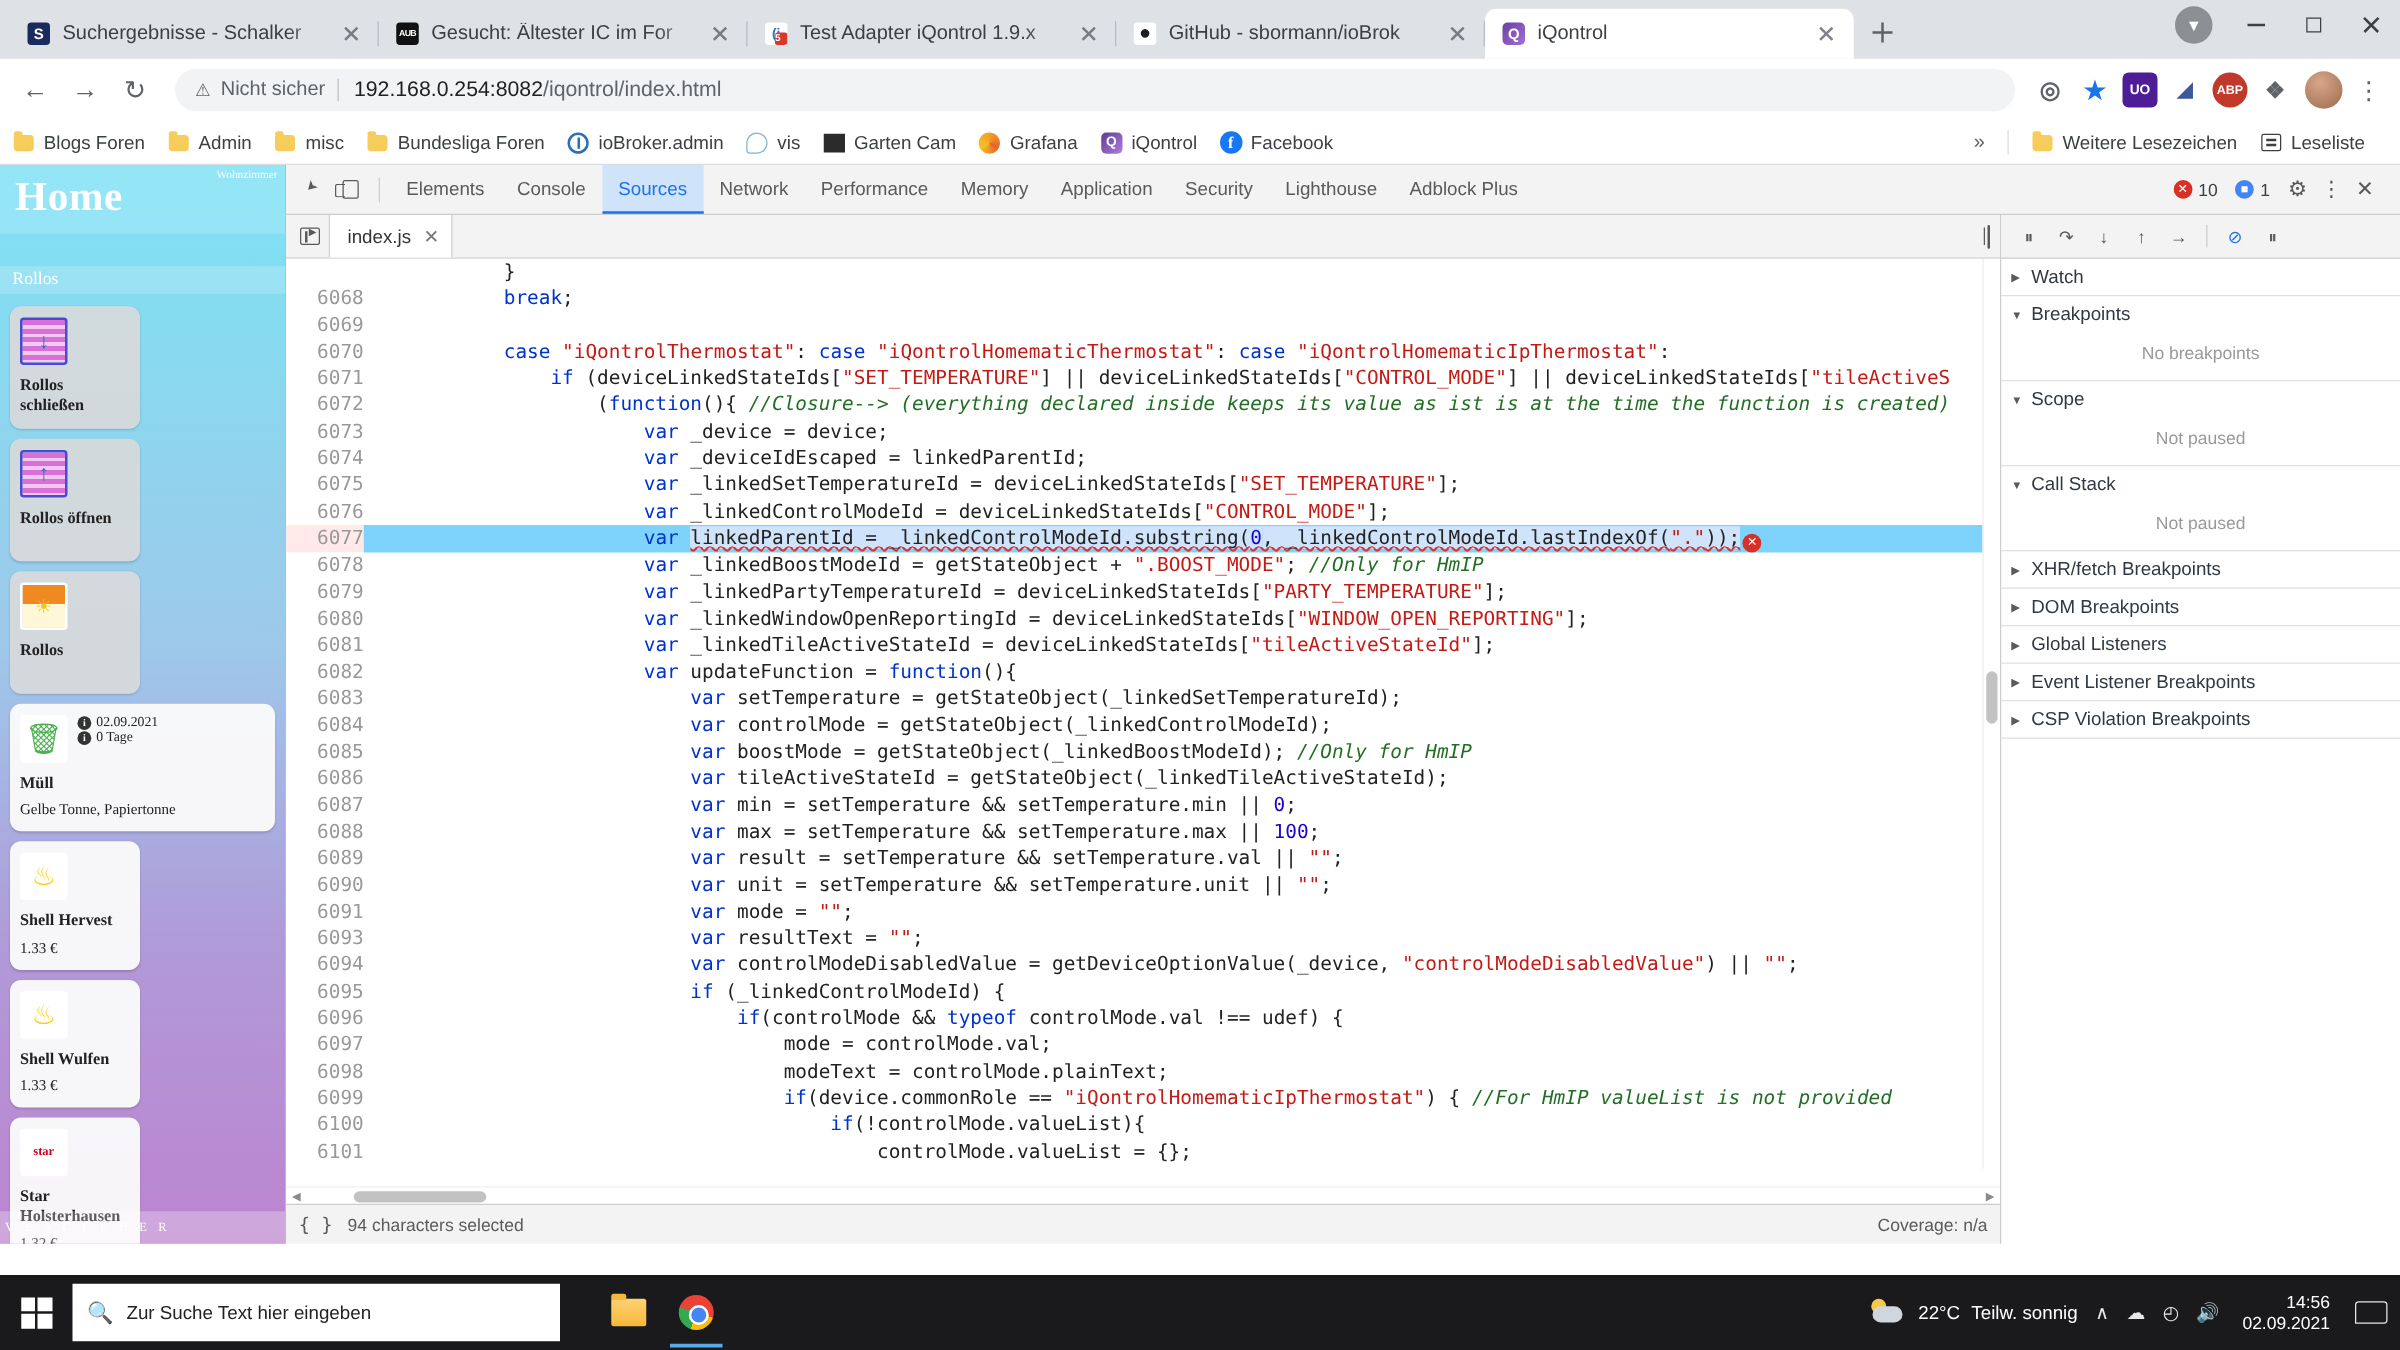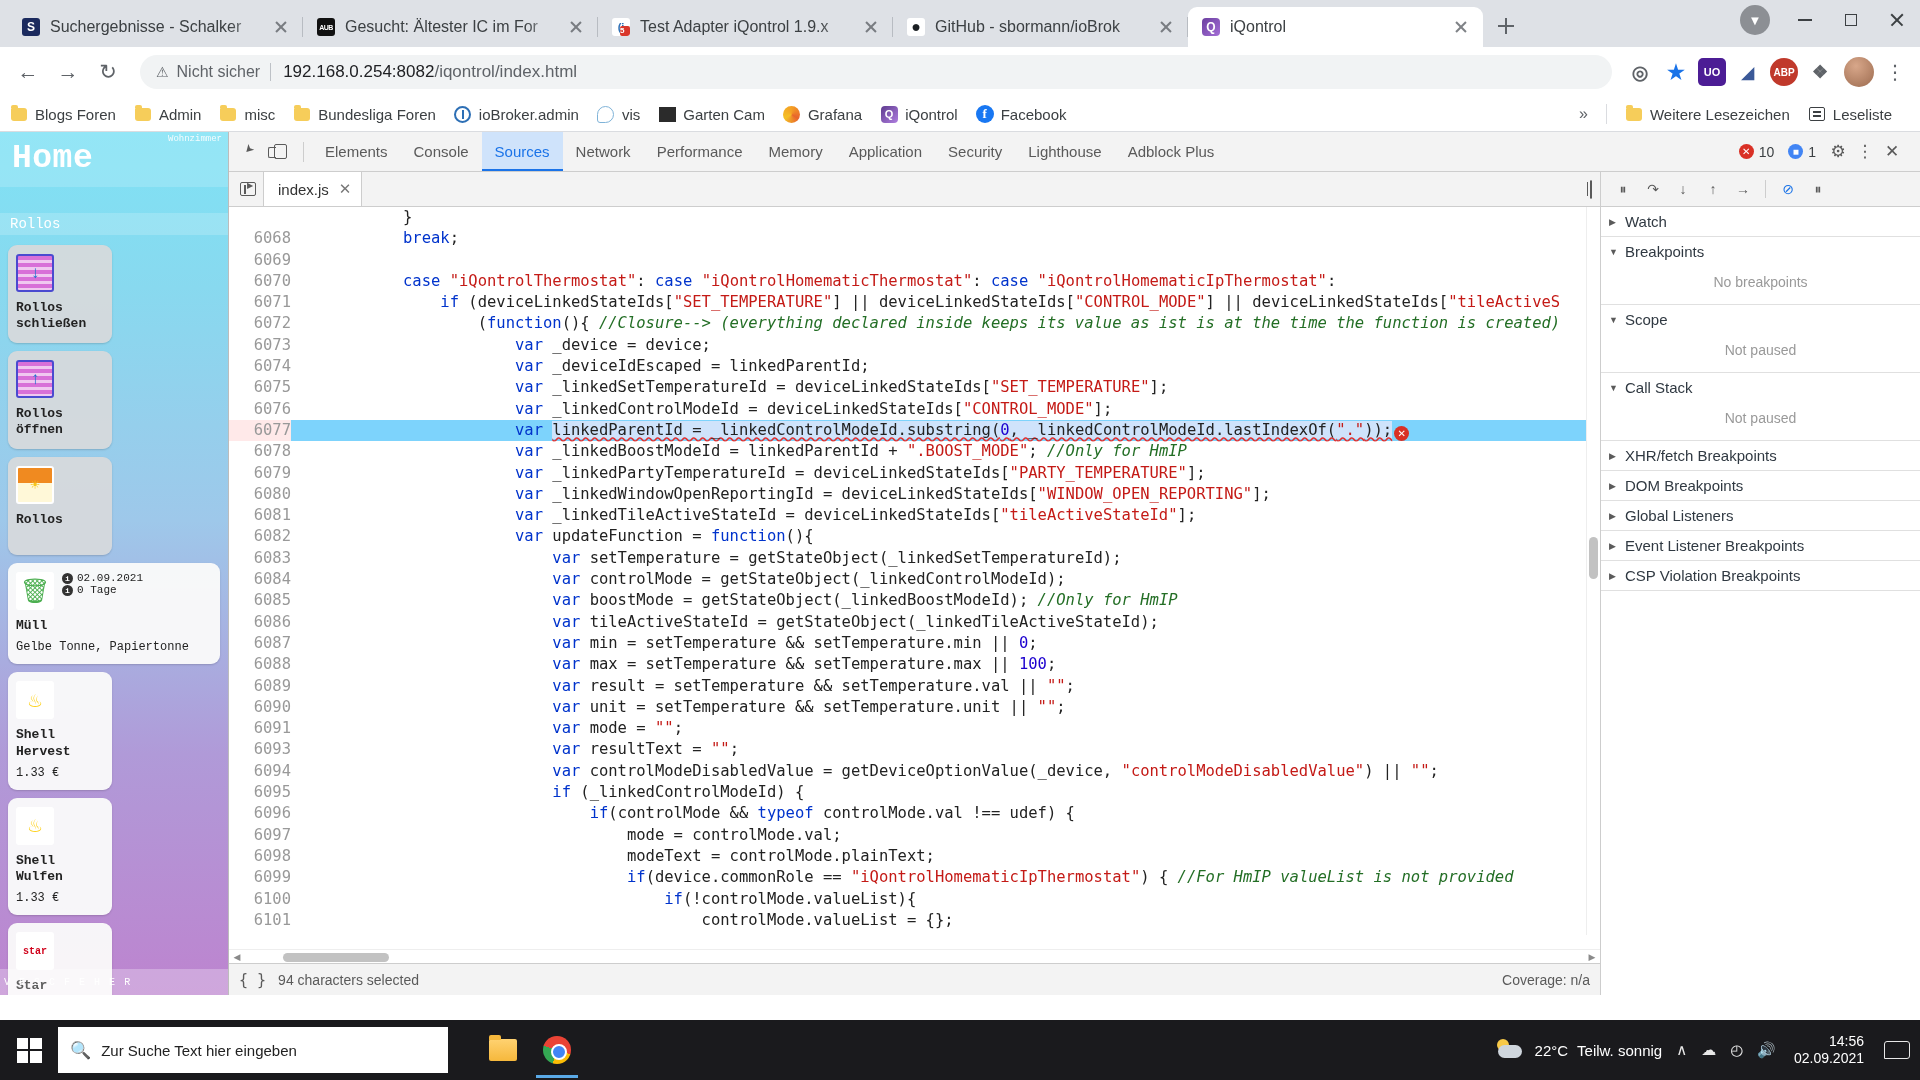--- a/index.html
+++ b/index.html
@@ -147,21 +147,21 @@
   .ic-list:after { content:""; position:absolute; left:3px; top:3px; right:3px; height:1.5px;
                    background:#3c4043; box-shadow: 0 4px 0 #3c4043; }
 
   
   .page-area { display: flex; height: 863px; }
 
   
   .iq-panel {
     width: 228px; flex: 0 0 228px; position: relative; overflow: hidden;
     background: linear-gradient(180deg,#7fe2f5 0%, #88d9ef 18%, #9ec8ea 45%, #b09ad8 72%, #bd84cf 100%);
-    font-family: Liberation Mono, monospace;
+    font-family: Liberation Serif, serif;
   }
   .iq-roomtag { position: absolute; right: 6px; top: 2px; color:#fff; font-size: 9px; opacity:.9; }
   .iq-header { background: rgba(255,255,255,0.16); padding: 8px 12px 10px; }
   .iq-title { font-size: 33px; font-weight: bold; color: #fff; letter-spacing: .5px; }
   .iq-spacer { height: 26px; }
   .iq-section { background: rgba(255,255,255,0.18); color: #fff; font-size: 14px;
                 padding: 3px 10px; }
   .iq-grid { display: flex; flex-wrap: wrap; gap: 8px; padding: 10px 8px 0; }
   .iq-tile {
     width: 104px; border-radius: 9px; background: rgba(215,217,220,.93);
@@ -645,21 +645,21 @@
                     <tr>
                       <td class="ln">6076</td>
                       <td><span class="pln">                        </span><span class="kw">var </span><span class="pln">_linkedControlModeId = deviceLinkedStateIds[</span><span class="str">"CONTROL_MODE"</span><span class="pln">];</span></td>
                     </tr>
                     <tr class="highlight">
                       <td class="ln">6077</td>
                       <td><span class="pln">                        </span><span class="kw">var </span><span class="pln sel squiggle">linkedParentId = _linkedControlModeId.substring(</span><span class="num sel squiggle">0</span><span class="pln sel squiggle">, _linkedControlModeId.lastIndexOf(</span><span class="str sel squiggle">"."</span><span class="pln sel squiggle">));</span><span class="errdot">✕</span></td>
                     </tr>
                     <tr>
                       <td class="ln">6078</td>
-                      <td><span class="pln">                        </span><span class="kw">var </span><span class="pln">_linkedBoostModeId = linkedParentId + </span><span class="str">".BOOST_MODE"</span><span class="pln">; </span><span class="cmt">//Only for HmIP</span></td>
+                      <td><span class="pln">                        </span><span class="kw">var </span><span class="pln">_linkedBoostModeId = getStateObject + </span><span class="str">".BOOST_MODE"</span><span class="pln">; </span><span class="cmt">//Only for HmIP</span></td>
                     </tr>
                     <tr>
                       <td class="ln">6079</td>
                       <td><span class="pln">                        </span><span class="kw">var </span><span class="pln">_linkedPartyTemperatureId = deviceLinkedStateIds[</span><span class="str">"PARTY_TEMPERATURE"</span><span class="pln">];</span></td>
                     </tr>
                     <tr>
                       <td class="ln">6080</td>
                       <td><span class="pln">                        </span><span class="kw">var </span><span class="pln">_linkedWindowOpenReportingId = deviceLinkedStateIds[</span><span class="str">"WINDOW_OPEN_REPORTING"</span><span class="pln">];</span></td>
                     </tr>
                     <tr>

